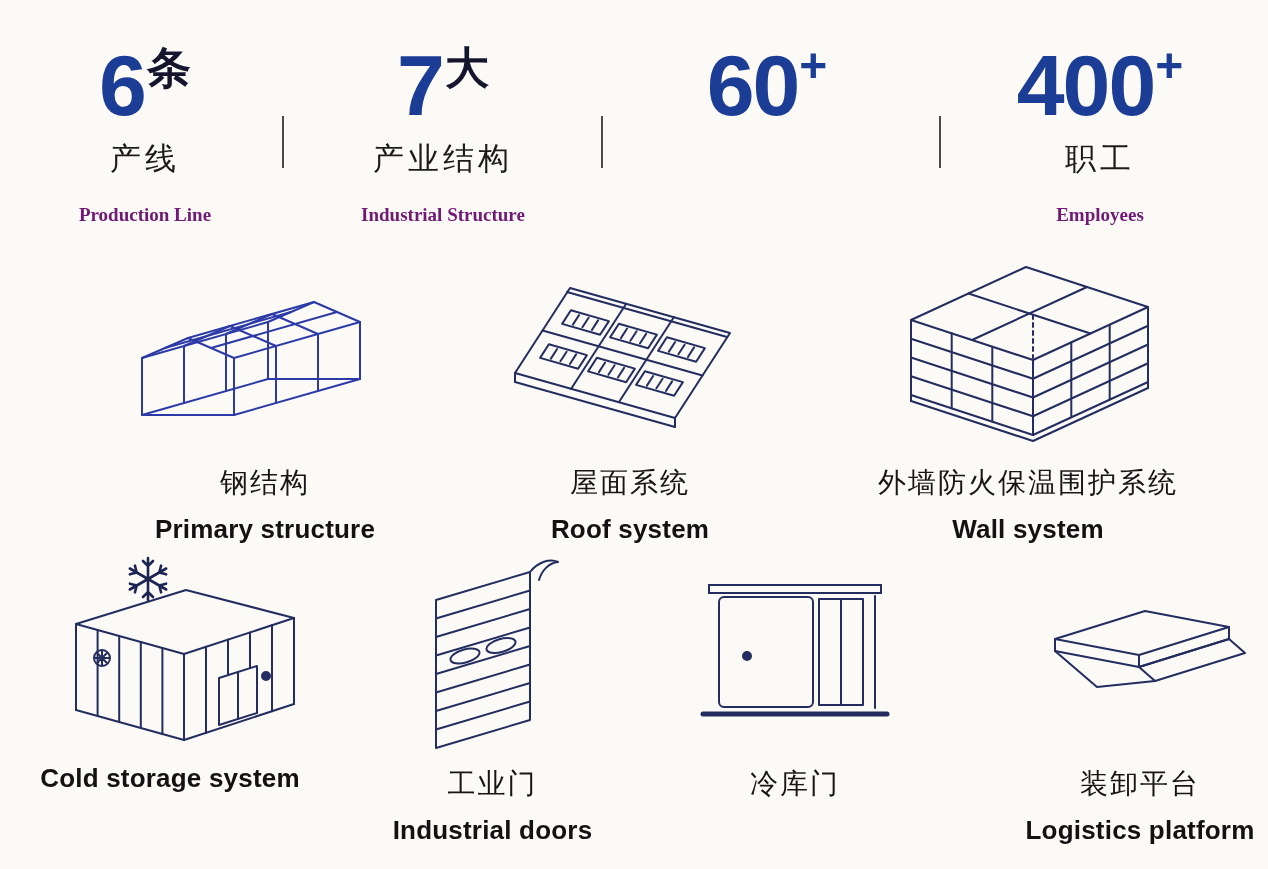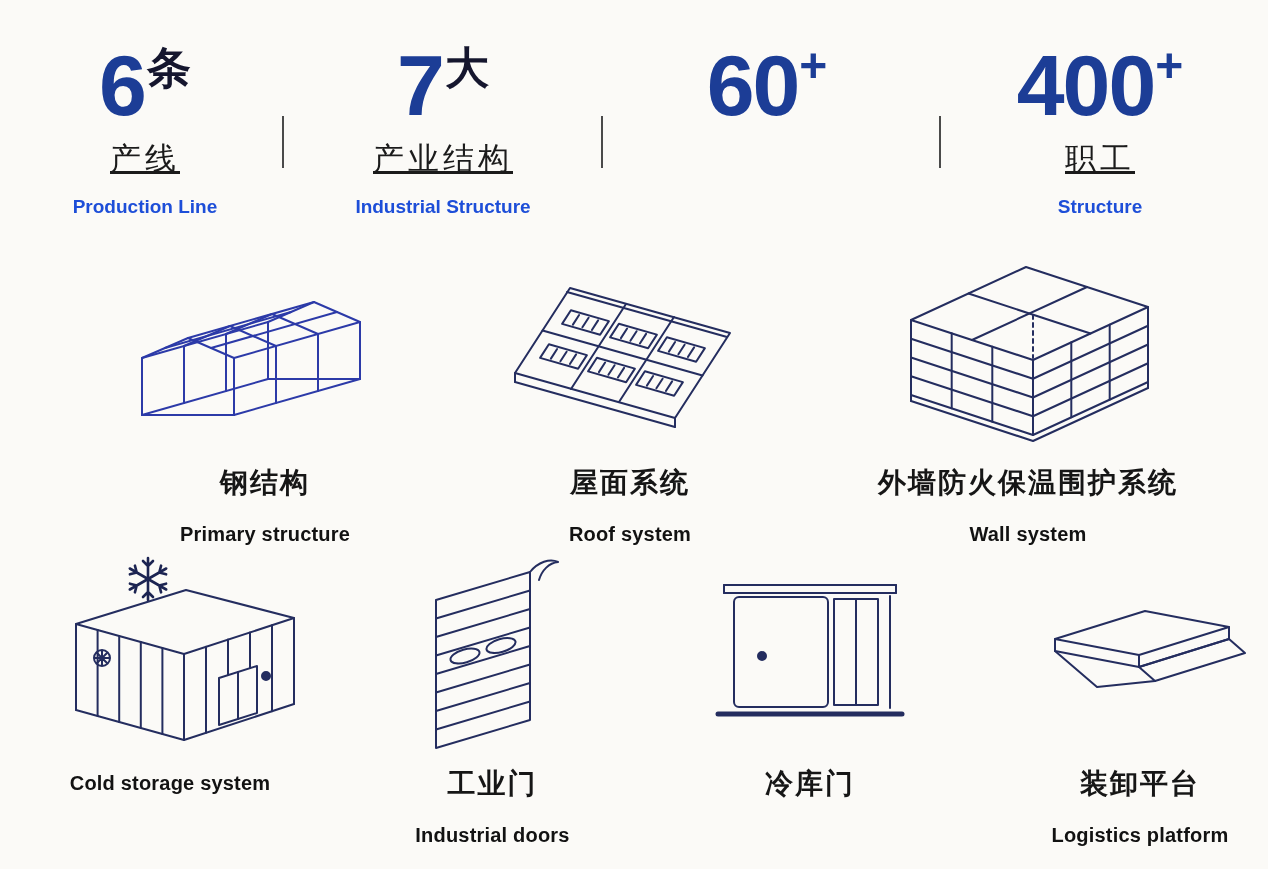--- a/index.html
+++ b/index.html
@@ -9,38 +9,38 @@
     font-family:"Liberation Sans","DejaVu Sans",sans-serif;
     color:#1a1a1a;
   }
   
   .stat{position:absolute;top:42px;width:250px;text-align:center;}
   #stat-1{left:20px;} #stat-2{left:318px;} #stat-3{left:642px;text-align:right;} #stat-4{left:975px;}
   .stat-number{display:flex;align-items:flex-start;justify-content:center;line-height:1;font-weight:bold;color:#1c3d96;}
   .stat-value{font-size:86px;letter-spacing:-2px;}
   .unit-cjk{font-size:44px;color:#15162e;margin-top:4px;margin-left:2px;font-weight:bold;}
   .unit-plus{font-size:48px;color:#1c3d96;margin-top:0;margin-left:1px;font-weight:bold;}
-  .stat-zh{font-size:31px;color:#1b1b1b;margin-top:10px;letter-spacing:4px;text-decoration:underline;}
-  .stat-en{font-size:19px;font-weight:bold;color:#1d4ed8;margin-top:16px;}
+  .stat-zh{font-size:31px;color:#1b1b1b;margin-top:10px;letter-spacing:4px;}
+  .stat-en{font-size:19px;font-weight:bold;color:#701a75;margin-top:24px;font-family:Liberation Serif, serif;}
   .stat-divider{position:absolute;top:116px;width:2px;height:52px;background:#4a4a4a;}
   
   .card{position:absolute;text-align:center;}
   .icon-box{display:flex;align-items:center;justify-content:center;}
   .row1 .icon-box{height:205px;}
   .row2 .icon-box{height:198px;}
   .row1{top:245px;} .row2{top:553px;}
   #r1c1{left:65px;width:400px;}
   #r1c2{left:450px;width:360px;}
   #r1c3{left:833px;width:390px;}
   #r2c1{left:5px;width:330px;}
   #r2c2{left:330px;width:325px;}
-  #r2c3{left:645px;width:330px;}
+  #r2c3{left:630px;width:330px;}
   #r2c4{left:975px;width:330px;}
-  .card-zh{font-size:28px;font-weight:700;color:#161616;letter-spacing:2px;margin-top:14px;}
-  .card-en{font-size:20px;font-weight:bold;color:#121212;margin-top:21px;letter-spacing:0.2px;}
+  .card-zh{font-size:28px;font-weight:400;color:#161616;letter-spacing:2px;margin-top:14px;}
+  .card-en{font-size:26px;font-weight:bold;color:#121212;margin-top:12px;letter-spacing:0.2px;}
   svg{display:block;}
 </style>
 </head>
 <body>
 
 <div class="stat" id="stat-1">
   <div class="stat-number">
     <span class="stat-value">6</span>
     <span class="unit-cjk">条</span>
   </div>
@@ -69,21 +69,21 @@
 </div>
 
 <div class="stat-divider" style="left:939px"></div>
 
 <div class="stat" id="stat-4">
   <div class="stat-number">
     <span class="stat-value">400</span>
     <span class="unit-plus">+</span>
   </div>
   <div class="stat-zh">职工</div>
-  <div class="stat-en">Structure</div>
+  <div class="stat-en">Employees</div>
 </div>
 
 <div class="card row1" id="r1c1">
   <div class="icon-box">
     <svg width="270" height="170" viewBox="0 0 270 170" fill="none" stroke="#2c3aa8" stroke-width="2" stroke-linejoin="round" stroke-linecap="round">
       <polyline points="12,152 12,95 58,75 104,95 104,152"></polyline>
       <polyline points="54,140 54,83 100,63 146,83 146,140"></polyline>
       <polyline points="96,128 96,71 142,51 188,71 188,128"></polyline>
       <polyline points="138,116 138,59 184,39 230,59 230,116"></polyline>
       <line x1="12" y1="152" x2="138" y2="116"></line>

